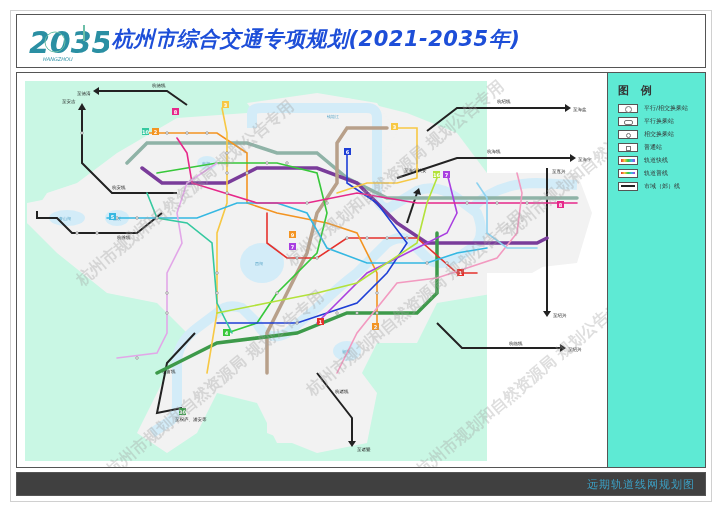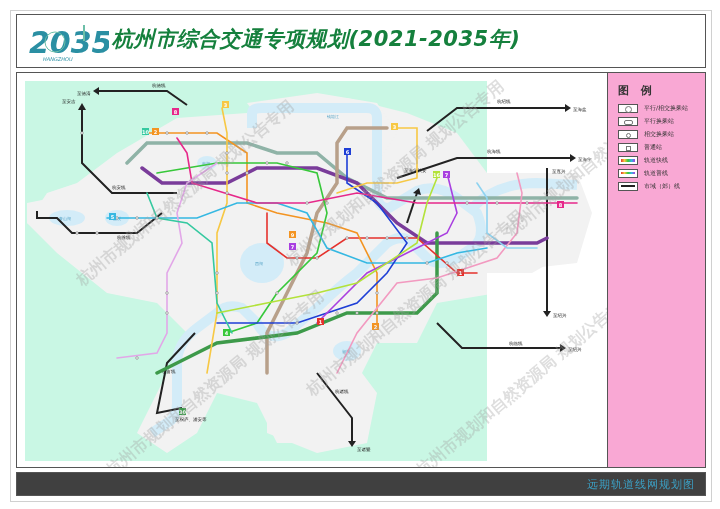--- a/index.html
+++ b/index.html
@@ -1,24 +1,24 @@
 <!DOCTYPE html>
 <html><head>
 <meta charset="utf-8">
 <style>
   html, body { margin:0; padding:0; background:#ffffff; }
   body { width:720px; height:509px; position:relative; overflow:hidden; font-family:"DejaVu Sans", sans-serif; }
   .outer { position:absolute; left:10px; top:10px; width:700px; height:490px; border:1px solid #d0d0d0; background:#fff; }
   .title-box { position:absolute; left:16px; top:14px; width:688px; height:52px; border:1px solid #555; background:#fff;font-style:italic; }
   .logo { position:absolute; left:12px; top:6px; width:80px; height:42px; }
-  .title { position:absolute; left:95px; top:10px; font-size:21px; color:#15803d; font-weight:bold; letter-spacing:0.5px; white-space:nowrap; }
+  .title { position:absolute; left:95px; top:10px; font-size:21px; color:#1d4ed8; font-weight:bold; letter-spacing:0.5px; white-space:nowrap; }
   .map-box { position:absolute; left:16px; top:72px; width:688px; height:394px; border:1px solid #555; background:#fff; overflow:hidden; }
   .footer-box { position:absolute; left:16px; top:472px; width:688px; height:22px; border:1px solid #555; background:#404040; }
   .footer-text { position:absolute; right:10px; top:4px; font-size:11px; color:#3b9fc3; letter-spacing:1px; }
-  .legend { position:absolute; left:590px; top:0; width:98px; height:394px; border-left:1px solid #555; background:#f9a8d4; }
+  .legend { position:absolute; left:590px; top:0; width:98px; height:394px; border-left:1px solid #555; background:#5eead4; }
   .legend-title { position:absolute; left:10px; top:10px; font-size:11px; font-weight:bold; color:#333; letter-spacing:4px; }
   .legend-item { position:absolute; left:10px; height:10px; display:flex; align-items:center; }
   .legend-swatch { width:18px; height:7px; border:1px solid #555; margin-right:6px; position:relative; background:#fff; }
   .legend-label { font-size:6px; color:#333; white-space:nowrap; }
   svg text { font-family:"DejaVu Sans", sans-serif; }
   .wm { position:absolute; font-size:16px; color:rgba(160,160,160,0.35); transform:rotate(-40deg); white-space:nowrap; pointer-events:none; font-weight:bold; }
 </style>
 </head>
 <body>
 

